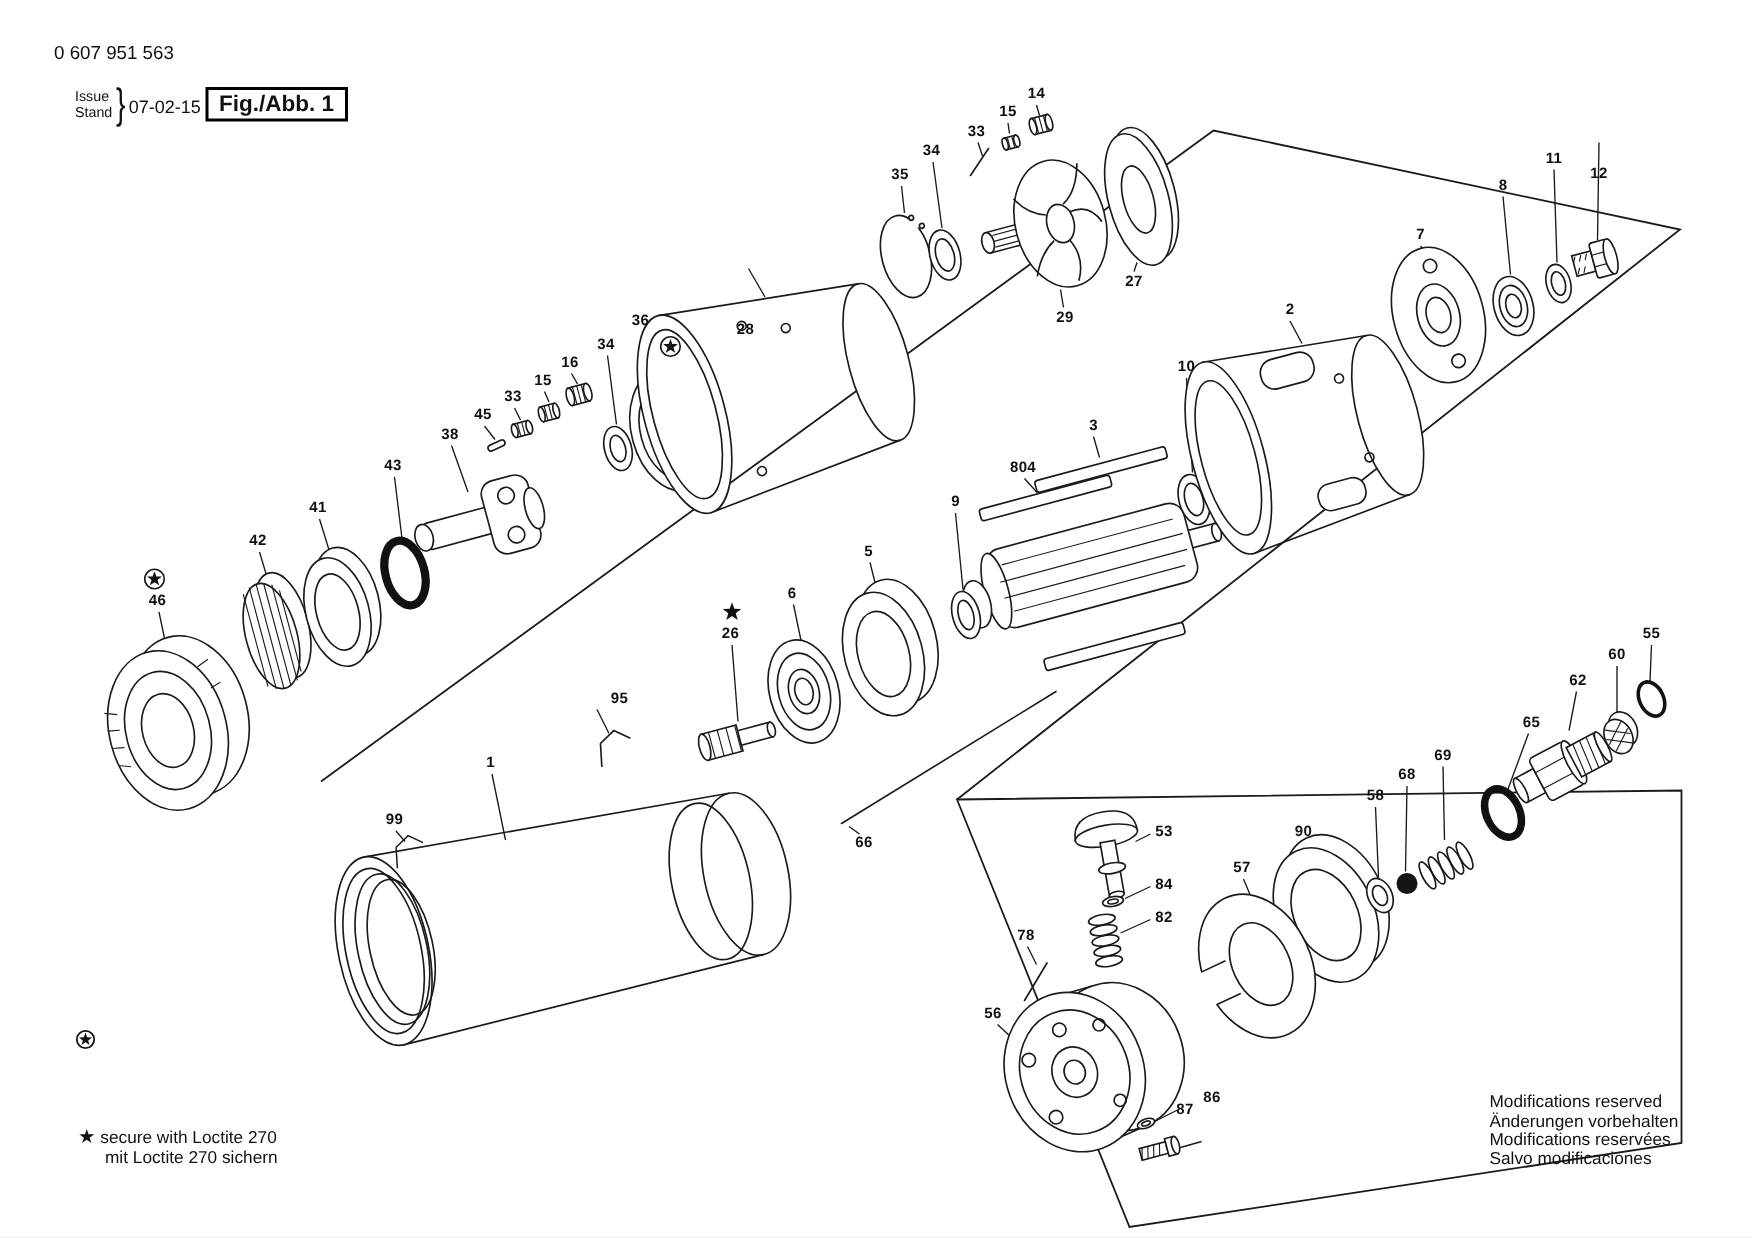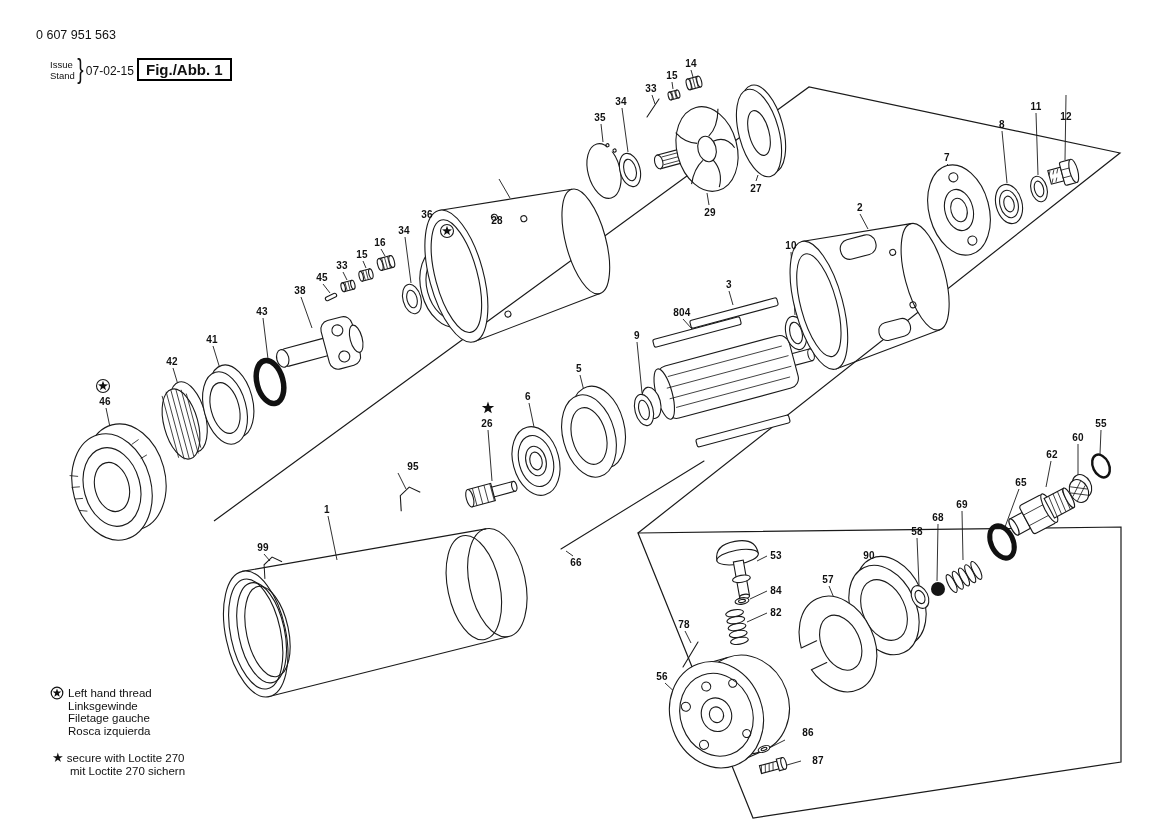--- a/index.html
+++ b/index.html
@@ -447,41 +447,41 @@
       <div class="callout" style="left: 662px; top: 676px;">56</div>
       <div class="callout" style="left: 828px; top: 579px;">57</div>
       <div class="callout" style="left: 869px; top: 555px;">90</div>
       <div class="callout" style="left: 917px; top: 531px;">58</div>
       <div class="callout" style="left: 938px; top: 517px;">68</div>
       <div class="callout" style="left: 962px; top: 504px;">69</div>
       <div class="callout" style="left: 1021px; top: 482px;">65</div>
       <div class="callout" style="left: 1052px; top: 454px;">62</div>
       <div class="callout" style="left: 1078px; top: 437px;">60</div>
       <div class="callout" style="left: 1101px; top: 423px;">55</div>
-      <div class="callout" style="left: 790px; top: 760px; margin-left: 28px;">87</div>
+      <div class="callout" style="left: 790px; top: 740px;">87</div>
       <div class="callout" style="left: 808px; top: 732px;">86</div>
     </div>
 
   <div class="abs legend-text" style="left:50px;top:687px">
     <div style="display:flex;align-items:flex-start">
       <svg width="14" height="14" style="margin:-1px 4px 0 0;flex:none">
         <circle cx="7" cy="7" r="5.8" fill="#fff" stroke="#111" stroke-width="1.2"></circle>
         <path transform="translate(7,7)" d="M0,-4.6 L1.1,-1.5 L4.4,-1.4 L1.8,0.6 L2.7,3.7 L0,1.9 L-2.7,3.7 L-1.8,0.6 L-4.4,-1.4 L-1.1,-1.5 Z" fill="#111"></path>
       </svg>
-      <div>
-        <div>Left hand thread</div>
-        <div>Linksgewinde</div>
-        <div>Filetage gauche</div>
-        <div>Rosca izquierda</div>
-      </div>
     </div>
   </div>
 
   <div class="abs legend-text" style="left:52px;top:752px">
     <div>
       <span style="font-size:13px">★</span>
       <span>secure with Loctite 270</span>
     </div>
     <div style="padding-left:18px">mit Loctite 270 sichern</div>
   </div>
 
+  <div class="abs legend-text" style="left:993px;top:729px">
+    <div>Modifications reserved</div>
+    <div>Änderungen vorbehalten</div>
+    <div>Modifications reservées</div>
+    <div>Salvo modificaciones</div>
+  </div>
 
 </div>
 
 </body></html>

